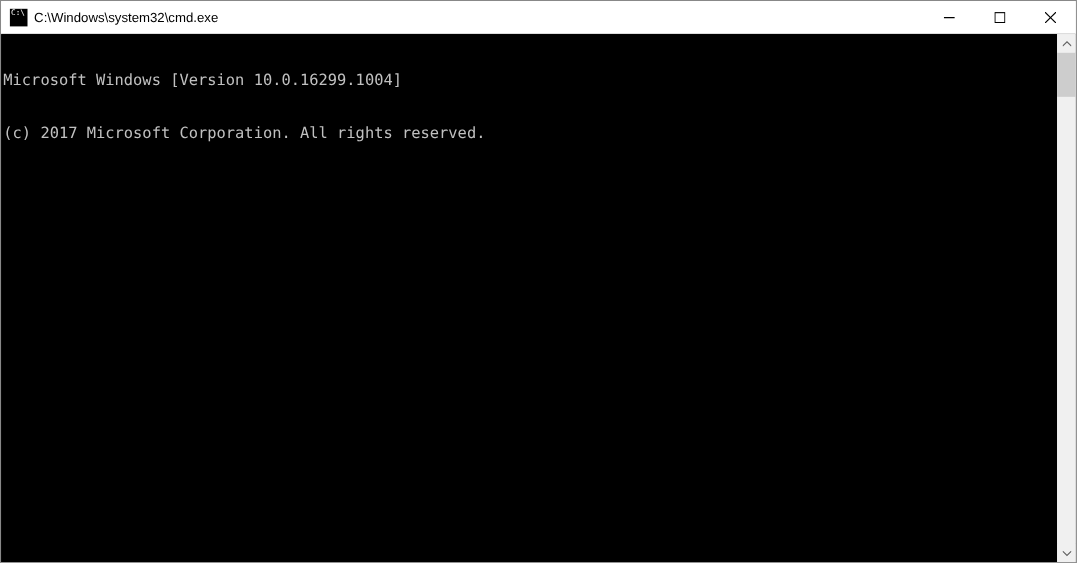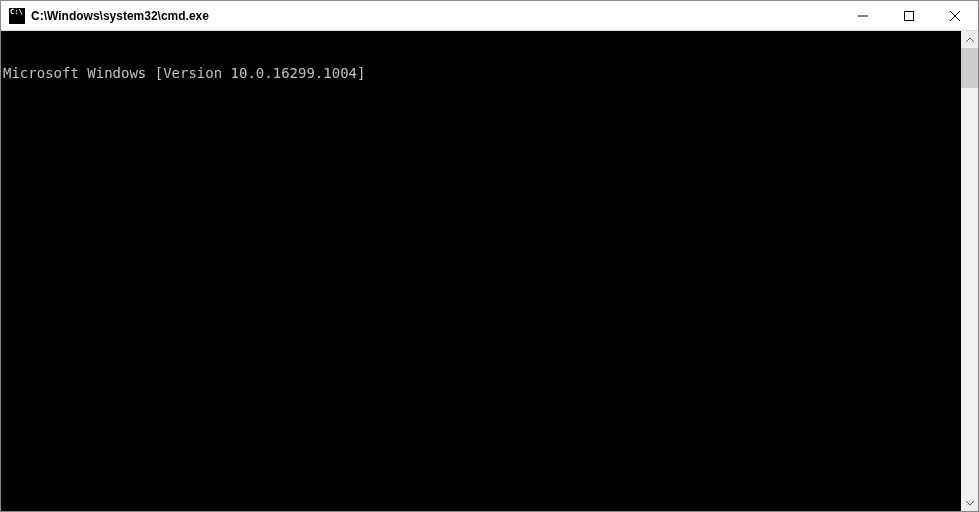--- a/index.html
+++ b/index.html
@@ -14,21 +14,20 @@
       height: 512px;
       overflow: hidden;
       border: 1px solid #888;
     }
     .titlebar {
       height: 30px;
       background: #ffffff;
       display: flex;
       align-items: center;
       border-bottom: 1px solid #ddd;
-      font-weight: bold;
     }
     .titlebar-icon {
       width: 16px;
       height: 16px;
       margin-left: 8px;
       margin-right: 6px;
       display: inline-flex;
       align-items: center;
       justify-content: center;
       background: #000;
@@ -147,20 +146,21 @@
           <line x1="0" y1="0" x2="10" y2="10" stroke="#000" stroke-width="1"></line>
           <line x1="10" y1="0" x2="0" y2="10" stroke="#000" stroke-width="1"></line>
         </svg>
     </div>
   </div>
 </div>
 
 <div class="content-wrapper">
   <div class="console">
     <div class="console-line">Microsoft Windows [Version 10.0.16299.1004]</div>
+    <div class="console-line">(c) 2017 Microsoft Corporation. All rights reserved.</div>
     <div class="console-line"></div>
   </div>
   <div class="scrollbar">
     <div class="scrollbar-btn">
       <svg viewBox="0 0 8 8">
           <path d="M0 6 L4 2 L8 6" fill="none" stroke="#606060" stroke-width="1"></path>
         </svg>
     </div>
     <div class="scrollbar-track">
       <div class="scrollbar-thumb"></div>

